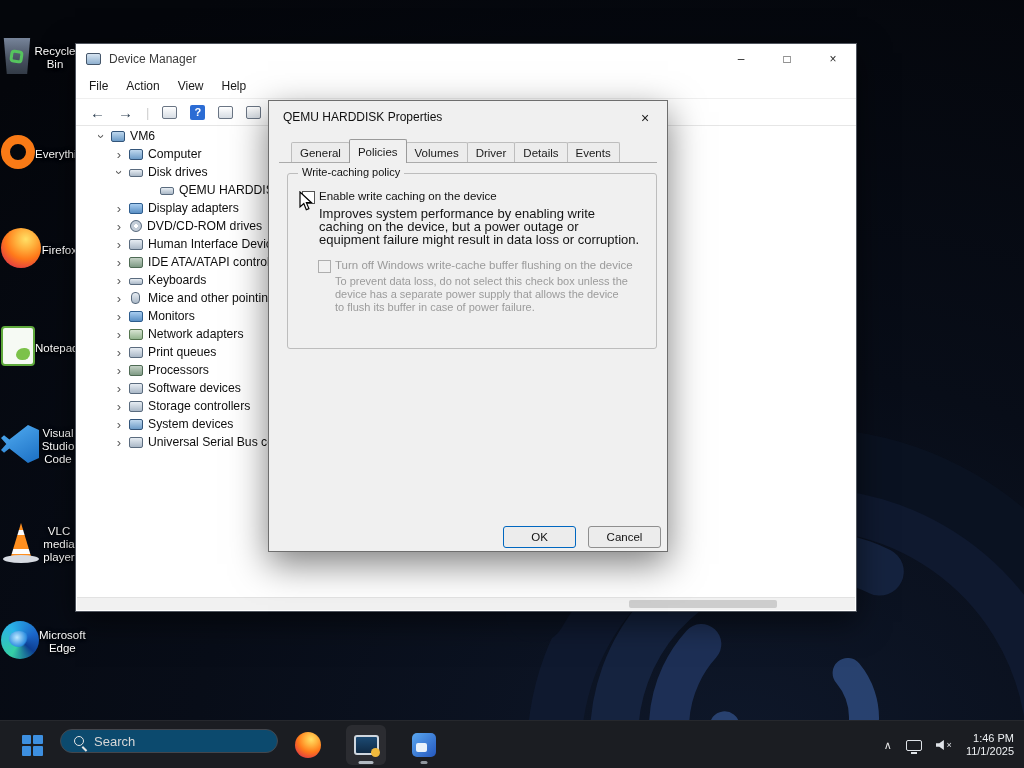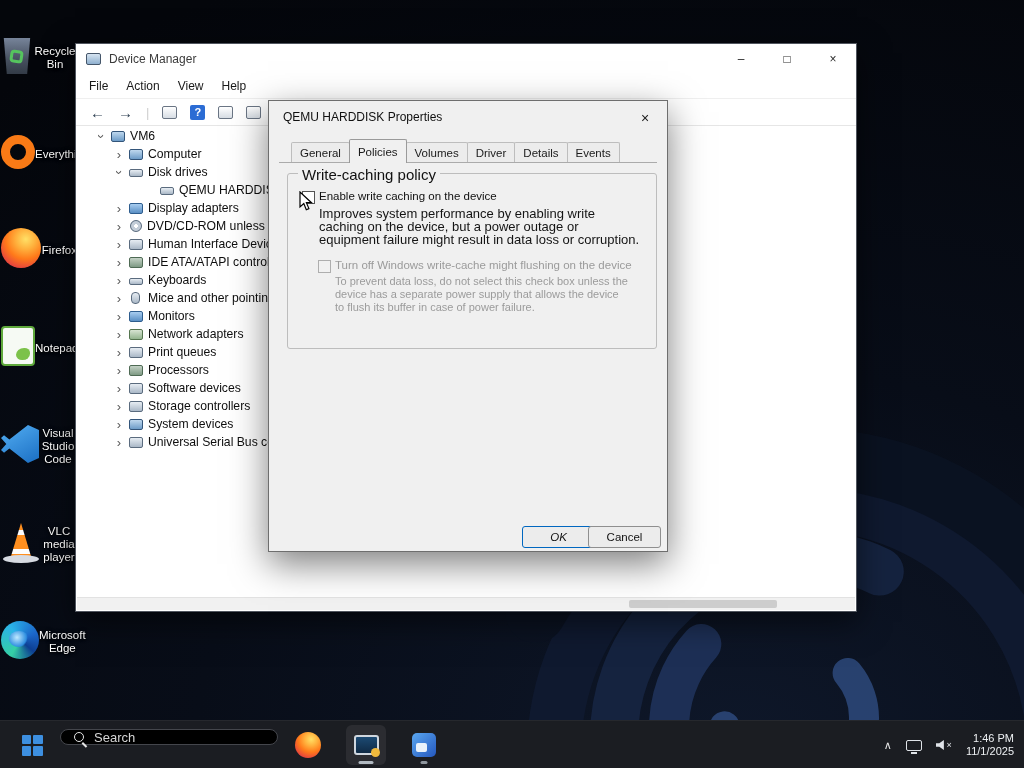--- a/index.html
+++ b/index.html
@@ -77,44 +77,44 @@
   .dlg-title{position:absolute;left:14px;top:9px;font-size:12px;color:#101010;}
   .dlg-close{position:absolute;right:10px;top:6px;width:24px;height:22px;display:flex;align-items:center;justify-content:center;
     font-size:14px;color:#1a1a1a;}
   .tabs{position:absolute;left:10px;top:40px;right:10px;height:22px;border-bottom:1px solid #ababab;
     display:flex;align-items:flex-end;padding-left:4px;}
   .tab{height:20px;padding:0 8px;display:flex;align-items:center;font-size:11.5px;color:#1a1a1a;
     border:1px solid #bdbdbd;border-bottom:none;background:#ececec;margin-left:-1px;border-radius:2px 2px 0 0;}
   .tab:first-child{margin-left:8px;}
   .tab.active{height:24px;background:#f0f0f0;position:relative;z-index:2;margin-bottom:-1px;border-color:#9a9a9a;}
   .group{position:absolute;left:18px;top:72px;width:370px;height:176px;border:1px solid #bdbdbd;border-radius:3px;}
-  .group-label{position:absolute;top:-8px;left:10px;background:#f0f0f0;padding:0 4px;font-size:15px;}
+  .group-label{position:absolute;top:-8px;left:10px;background:#f0f0f0;padding:0 4px;font-size:11px;}
   .cb{position:absolute;width:13px;height:13px;background:#fff;border:1px solid #545454;}
   .cb.disabled{background:#f1f1f1;border-color:#aeaeae;}
   .cb1{left:14px;top:17px;}
   .cb1-label{position:absolute;left:31px;top:16px;}
   .cb1-desc{position:absolute;left:31px;top:33px;width:322px;font-size:13px;line-height:13px;color:#141414;}
   .cb2{left:30px;top:86px;}
   .cb2-label{position:absolute;left:47px;top:85px;color:#9b9b9b;}
   .cb2-desc{position:absolute;left:47px;top:101px;width:294px;font-size:11px;line-height:13px;color:#9b9b9b;}
   .btn{position:absolute;top:425px;width:73px;height:22px;display:flex;align-items:center;justify-content:center;
     background:#ececec;border:1px solid #8f8f8f;border-radius:3px;font-size:11.5px;color:#111;}
-  .btn.ok{left:253px;border:1px solid #0067c0;font-style:italic;}
+  .btn.ok{left:234px;border:1px solid #0067c0;}
   .btn.cancel{left:319px;}
 
   
   .cursor{position:absolute;left:299px;top:191px;z-index:9;}
 
   
   .taskbar{position:absolute;left:0;bottom:0;width:1024px;height:48px;background:#1b1d22;
     border-top:1px solid rgba(255,255,255,.05);z-index:6;}
   .start{position:absolute;left:12px;top:4px;width:40px;height:40px;display:flex;align-items:center;justify-content:center;border-radius:6px;}
   .winlogo{width:21px;height:21px;display:grid;grid-template-columns:1fr 1fr;gap:2px;}
   .winlogo i{background:#3d8fe0;border-radius:1px;}
-  .search{position:absolute;left:60px;top:8px;width:218px;height:16px;border-radius:17px;background:#000000;
+  .search{position:absolute;left:60px;top:8px;width:218px;height:24px;border-radius:17px;background:#0c4a6e;
     border:1px solid #44464c;display:flex;align-items:center;padding-left:13px;gap:10px;}
   .mag{width:10px;height:10px;border:1.8px solid #e6e6e6;border-radius:50%;position:relative;flex:none;}
   .mag:after{content:"";position:absolute;left:8px;top:9px;width:6px;height:1.8px;background:#e6e6e6;transform:rotate(45deg);transform-origin:0 0;}
   .stext{font-size:13px;color:#d6d6d6;}
   .apps{position:absolute;left:288px;top:4px;display:flex;gap:18px;}
   .app{width:40px;height:40px;position:relative;display:flex;align-items:center;justify-content:center;border-radius:6px;}
   .app.active{background:rgba(255,255,255,.07);}
   .pill{position:absolute;bottom:1px;left:50%;transform:translateX(-50%);height:3px;width:7px;background:#8f969e;border-radius:2px;}
   .pill.wide{width:15px;background:#b2bac2;}
   .ffx{width:26px;height:26px;border-radius:50%;
@@ -242,21 +242,21 @@
         <span>QEMU HARDDISK</span>
       </div>
       <div class="trow lv1">
         <span class="chev">›</span>
         <span class="ti display"></span>
         <span>Display adapters</span>
       </div>
       <div class="trow lv1">
         <span class="chev">›</span>
         <span class="ti dvd"></span>
-        <span>DVD/CD-ROM unless</span>
+        <span>DVD/CD-ROM drives</span>
       </div>
       <div class="trow lv1">
         <span class="chev">›</span>
         <span class="ti"></span>
         <span>Human Interface Devices</span>
       </div>
       <div class="trow lv1">
         <span class="chev">›</span>
         <span class="ti ide"></span>
         <span>IDE ATA/ATAPI controllers</span>
@@ -328,21 +328,21 @@
       <div class="tab">Driver</div>
       <div class="tab">Details</div>
       <div class="tab">Events</div>
     </div>
     <div class="group">
       <div class="group-label">Write-caching policy</div>
       <div class="cb cb1"></div>
       <div class="cb1-label">Enable write caching on the device</div>
       <div class="cb1-desc">Improves system performance by enabling write caching on the device, but a power outage or equipment failure might result in data loss or corruption.</div>
       <div class="cb cb2 disabled"></div>
-      <div class="cb2-label">Turn off Windows write-cache might flushing on the device</div>
+      <div class="cb2-label">Turn off Windows write-cache buffer flushing on the device</div>
       <div class="cb2-desc">To prevent data loss, do not select this check box unless the device has a separate power supply that allows the device to flush its buffer in case of power failure.</div>
     </div>
     <div class="btn ok">OK</div>
     <div class="btn cancel">Cancel</div>
   </div>
 
   <svg class="cursor" width="16" height="22" viewBox="0 0 16 22">
     <polygon points="1,1 1,16 4.8,12.6 7.3,18.8 9.9,17.6 7.4,11.7 12.5,11.7" fill="#ffffff" stroke="#000000" stroke-width="1.2"></polygon>
   </svg>
 

